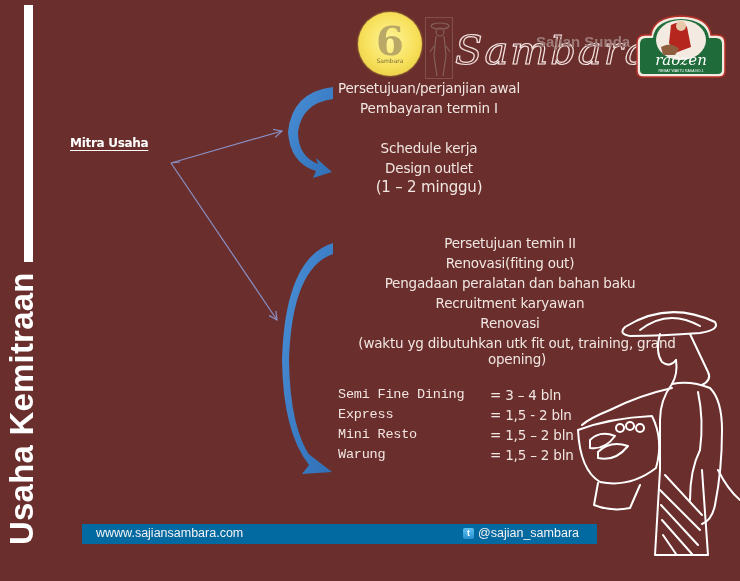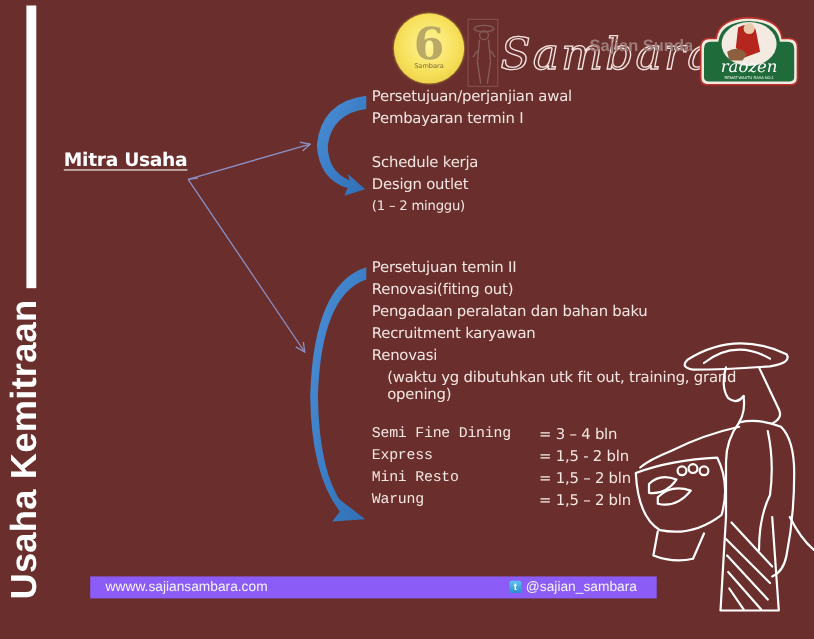--- a/index.html
+++ b/index.html
@@ -57,44 +57,44 @@
     position: absolute; left: 536px; top: 33px;
     font-family: "Liberation Sans", sans-serif; font-size: 15px; font-weight: bold;
     color: #9d7b78;
   }
   .logo-raozen {
     position: absolute; left: 631px; top: 13px; width: 100px; height: 66px;
   }
 
   
   .mitra {
-    position: absolute; left: 58px; top: 136px;
-    font-family: "DejaVu Sans", sans-serif; font-weight: bold; font-size: 17px;
+    position: absolute; left: 70px; top: 136px;
+    font-family: "DejaVu Sans", sans-serif; font-weight: bold; font-size: 12px;
     color: #ffffff; text-decoration: underline; text-underline-offset: 3px;
     letter-spacing: -0.3px;
   }
 
   
   .list {
     position: absolute; left: 338px; font-size: 13.5px; line-height: 20px;
-    color: #f1e6e2; letter-spacing: -0.2px;
+    color: #f1e6e2; letter-spacing: -0.2px; text-align: center;
   }
   .list .row { white-space: nowrap; height: 20px; }
-  .list .small { font-size: 12px; height: 18px; line-height: 18px; }
+  .list .small { font-size: 15px; height: 18px; line-height: 18px; }
   .list .gap { height: 20px; }
   .list .wrap { white-space: normal; width: 330px; line-height: 16px; height: 34px; padding-top: 2px; margin-left: 14px; }
 
   .timing-row { position: relative; height: 20px; white-space: nowrap; }
   .timing-row .t-label { position: absolute; left: 0; font-family: Liberation Mono, monospace; }
   .timing-row .t-value { position: absolute; left: 152px; }
 
   
   .footer {
     position: absolute; left: 82px; top: 524px; width: 515px; height: 20px;
-    background: #8b5cf6;
+    background: #0369a1;
     font-family: "Liberation Sans", sans-serif; font-size: 12.5px; color: #f4f4f4;
   }
   .footer .url { position: absolute; left: 14px; top: 2px; }
   .footer .twitter { position: absolute; right: 18px; top: 2px; display: flex; align-items: center; gap: 4px; }
   .footer .tw-icon {
     width: 11px; height: 11px; background: linear-gradient(#5fc2ef, #2a8fd0);
     border-radius: 2px; color: #fff; font-size: 9px; font-weight: bold;
     display: inline-flex; align-items: center; justify-content: center; line-height: 1;
   }
 

